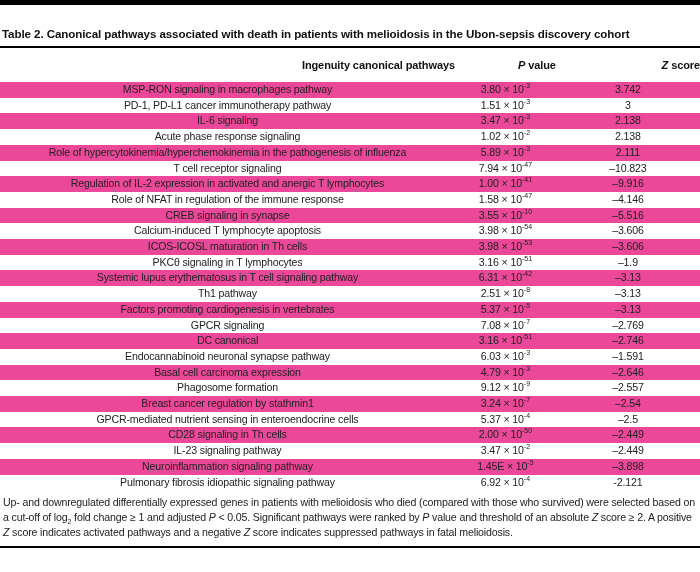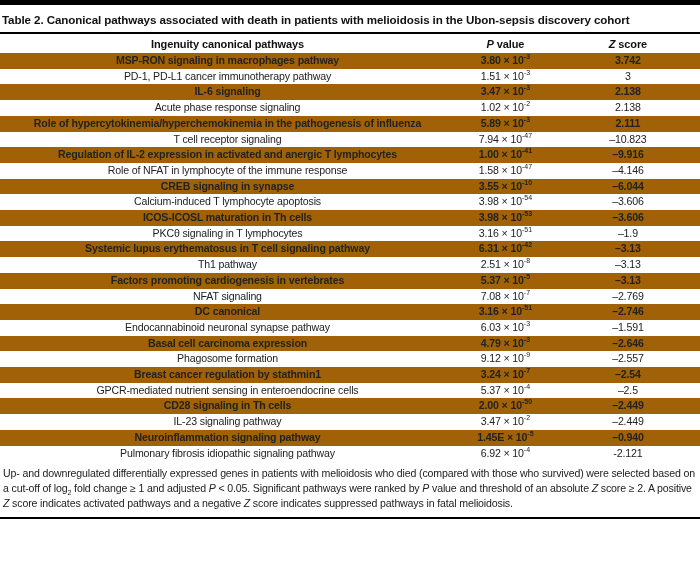--- a/index.html
+++ b/index.html
@@ -18,57 +18,57 @@
   }
   .topbar {
     height: 5px;
     background: #000000;
     width: 100%;
   }
   .title {
     font-size: 11.6px;
     font-weight: bold;
     letter-spacing: -0.1px;
-    padding: 8px 2px 6px 2px;
+    padding: 22px 2px 6px 2px;
     color: #111111;
   }
   .rule-thick {
     height: 2px;
     background: #000000;
     width: 100%;
   }
   table.pathways {
     width: 100%;
     border-collapse: collapse;
     table-layout: fixed;
   }
   table.pathways th {
     font-size: 11px;
     font-weight: bold;
-    text-align: center;
-    height: 19px;
+    text-align: right;
+    height: 34px;
     vertical-align: middle;
     color: #111111;
     letter-spacing: -0.1px;
   }
   table.pathways td {
     font-size: 10.6px;
     text-align: center;
     height: 15.7px;
     line-height: 15.7px;
     vertical-align: middle;
     white-space: nowrap;
     overflow: hidden;
     letter-spacing: -0.15px;
     color: #222222;
   }
   table.pathways col.c-pathway { width: 65%; }
   table.pathways col.c-pvalue  { width: 14.4%; }
   table.pathways col.c-zscore  { width: 20.6%; }
-  tr.stripe { background: #a16207; font-weight: bold; }
+  tr.stripe { background: #ec4899; }
   td sup, .p-sup {
     font-size: 7px;
     line-height: 0;
     vertical-align: super;
     letter-spacing: 0;
   }
   .footnote {
     font-size: 10.6px;
     line-height: 15px;
     letter-spacing: -0.15px;
@@ -143,28 +143,28 @@
           <td>T cell receptor signaling</td>
           <td>7.94 × 10<sup>-47</sup></td>
           <td>–10.823</td>
         </tr>
         <tr class="stripe">
           <td>Regulation of IL-2 expression in activated and anergic T lymphocytes</td>
           <td>1.00 × 10<sup>-41</sup></td>
           <td>–9.916</td>
         </tr>
         <tr>
-          <td>Role of NFAT in lymphocyte of the immune response</td>
+          <td>Role of NFAT in regulation of the immune response</td>
           <td>1.58 × 10<sup>-47</sup></td>
           <td>–4.146</td>
         </tr>
         <tr class="stripe">
           <td>CREB signaling in synapse</td>
           <td>3.55 × 10<sup>-10</sup></td>
-          <td>–6.044</td>
+          <td>–5.516</td>
         </tr>
         <tr>
           <td>Calcium-induced T lymphocyte apoptosis</td>
           <td>3.98 × 10<sup>-54</sup></td>
           <td>–3.606</td>
         </tr>
         <tr class="stripe">
           <td>ICOS-ICOSL maturation in Th cells</td>
           <td>3.98 × 10<sup>-53</sup></td>
           <td>–3.606</td>
@@ -183,21 +183,21 @@
           <td>Th1 pathway</td>
           <td>2.51 × 10<sup>-8</sup></td>
           <td>–3.13</td>
         </tr>
         <tr class="stripe">
           <td>Factors promoting cardiogenesis in vertebrates</td>
           <td>5.37 × 10<sup>-5</sup></td>
           <td>–3.13</td>
         </tr>
         <tr>
-          <td>NFAT signaling</td>
+          <td>GPCR signaling</td>
           <td>7.08 × 10<sup>-7</sup></td>
           <td>–2.769</td>
         </tr>
         <tr class="stripe">
           <td>DC canonical</td>
           <td>3.16 × 10<sup>-51</sup></td>
           <td>–2.746</td>
         </tr>
         <tr>
           <td>Endocannabinoid neuronal synapse pathway</td>
@@ -230,21 +230,21 @@
           <td>–2.449</td>
         </tr>
         <tr>
           <td>IL-23 signaling pathway</td>
           <td>3.47 × 10<sup>-2</sup></td>
           <td>–2.449</td>
         </tr>
         <tr class="stripe">
           <td>Neuroinflammation signaling pathway</td>
           <td>1.45E × 10<sup>-5</sup></td>
-          <td>–0.940</td>
+          <td>–3.898</td>
         </tr>
         <tr>
           <td>Pulmonary fibrosis idiopathic signaling pathway</td>
           <td>6.92 × 10<sup>-4</sup></td>
           <td>-2.121</td>
         </tr>
       </tbody>
   </table>
 
   <div class="footnote"><span>Up- and downregulated differentially expressed genes in patients with melioidosis who died (compared with those who survived) were selected based on a cut-off of log</span><sub>2</sub><span> fold change ≥ 1 and adjusted </span><i>P</i><span> &lt; 0.05. Significant pathways were ranked by </span><i>P</i><span> value and threshold of an absolute </span><i>Z</i><span> score ≥ 2. A positive </span><i>Z</i><span> score indicates activated pathways and a negative </span><i>Z</i><span> score indicates suppressed pathways in fatal melioidosis.</span></div>

